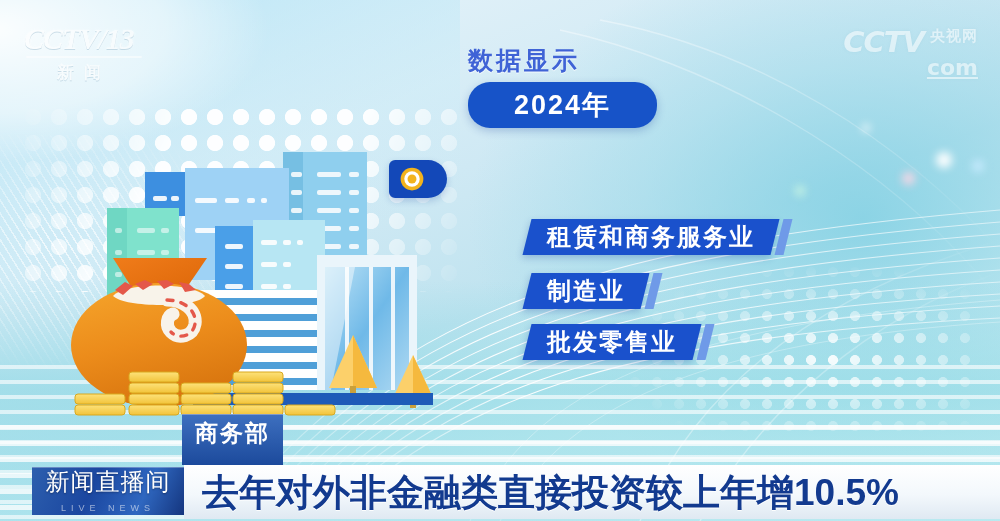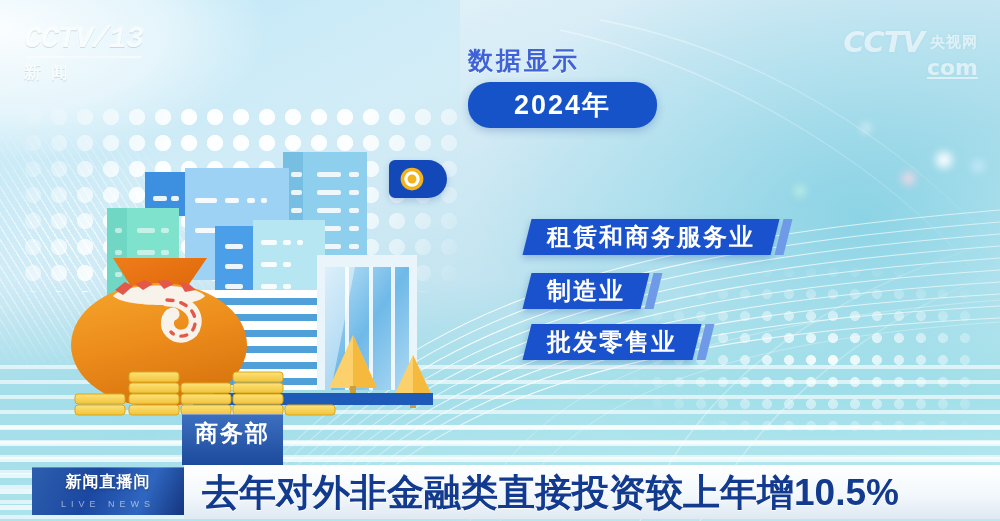--- a/index.html
+++ b/index.html
@@ -61,38 +61,38 @@
     background-image:repeating-linear-gradient(180deg, rgba(255,255,255,.62) 0 4px, rgba(255,255,255,0) 4px 15px);
   }
   .bokeh{position:absolute;border-radius:50%;filter:blur(4px);}
 
   
   .cctv13{
     position:absolute;left:24px;top:24px;width:120px;height:58px;
     opacity:.62;
   }
   .cctv13 .c13-main{
-    font-family:Liberation Mono, monospace;font-weight:700;font-style:italic;
+    font-family:Liberation Serif, serif;font-weight:700;font-style:italic;
     font-size:30px;letter-spacing:-1px;color:#ffffff;
     text-shadow:0 1px 0 rgba(120,160,185,.55), 0 0 2px rgba(255,255,255,.9);
     line-height:1;
   }
   .cctv13 .c13-rule{height:2px;background:rgba(255,255,255,.85);margin:2px 0 3px 2px;width:116px;border-radius:2px;}
   .cctv13 .c13-sub{
-    font-size:17px;font-weight:700;color:#ffffff;letter-spacing:10px;
+    font-size:17px;font-weight:700;color:#ffffff;letter-spacing:10px;text-align:center;
     text-shadow:0 1px 0 rgba(120,160,185,.5);
   }
 
   .cctv-com{
     position:absolute;right:22px;top:28px;opacity:.55;text-align:right;color:#fff;
     text-shadow:0 0 3px rgba(150,195,215,.5);
   }
   .cctv-com .cc-row{display:flex;align-items:flex-end;gap:6px;justify-content:flex-end;}
   .cctv-com .cc-big{font-family:"DejaVu Sans",sans-serif;font-weight:700;font-style:italic;font-size:29px;letter-spacing:-1px;line-height:1;}
-  .cctv-com .cc-cn{font-size:15px;font-weight:700;letter-spacing:1px;line-height:1;margin-bottom:8px;}
+  .cctv-com .cc-cn{font-size:15px;font-weight:700;letter-spacing:1px;line-height:1;margin-bottom:14px;}
   .cctv-com .cc-dom{font-family:"DejaVu Sans",sans-serif;font-size:22px;font-weight:700;line-height:1;margin-left:-10px;text-decoration:underline;}
 
   
   .head-wrap{position:absolute;left:468px;top:44px;width:275px;text-align:left;}
   .head-kicker{
     font-size:25px;font-weight:700;color:#3f63d6;letter-spacing:3px;
     text-shadow:0 1px 1px rgba(255,255,255,.85);
   }
   .year-pill{
     margin-top:5px;display:inline-block;background:#1753c8;color:#fff;
@@ -144,21 +144,21 @@
     color:#fff;font-size:23px;font-weight:700;letter-spacing:2px;
     padding:3px 13px 16px;border-top:1px solid rgba(255,255,255,.45);
   }
   .live-badge{
     position:absolute;left:32px;bottom:6px;width:152px;height:48px;
     background:linear-gradient(115deg,#2d5fae 0%,#1b47a0 40%,#2f67c0 72%,#14357e 100%);
     display:flex;flex-direction:column;align-items:center;justify-content:center;
     box-shadow:inset 0 1px 0 rgba(255,255,255,.3);
   }
   .live-badge .lb-cn{
-    color:#fff;font-size:16px;font-weight:700;letter-spacing:1px;line-height:1;
+    color:#fff;font-size:24px;font-weight:400;letter-spacing:1px;line-height:1;
     text-shadow:0 1px 2px rgba(0,0,0,.35);
   }
   .live-badge .lb-en{
     color:rgba(255,255,255,.55);font-size:9px;letter-spacing:5px;margin-top:10px;line-height:1;
   }
   .headline-bar{
     position:absolute;left:184px;bottom:2px;right:0;height:54px;
     background:linear-gradient(180deg,#ffffff 0%,#f3f8fc 55%,#dfe9f2 100%);
     display:flex;align-items:center;
   }

